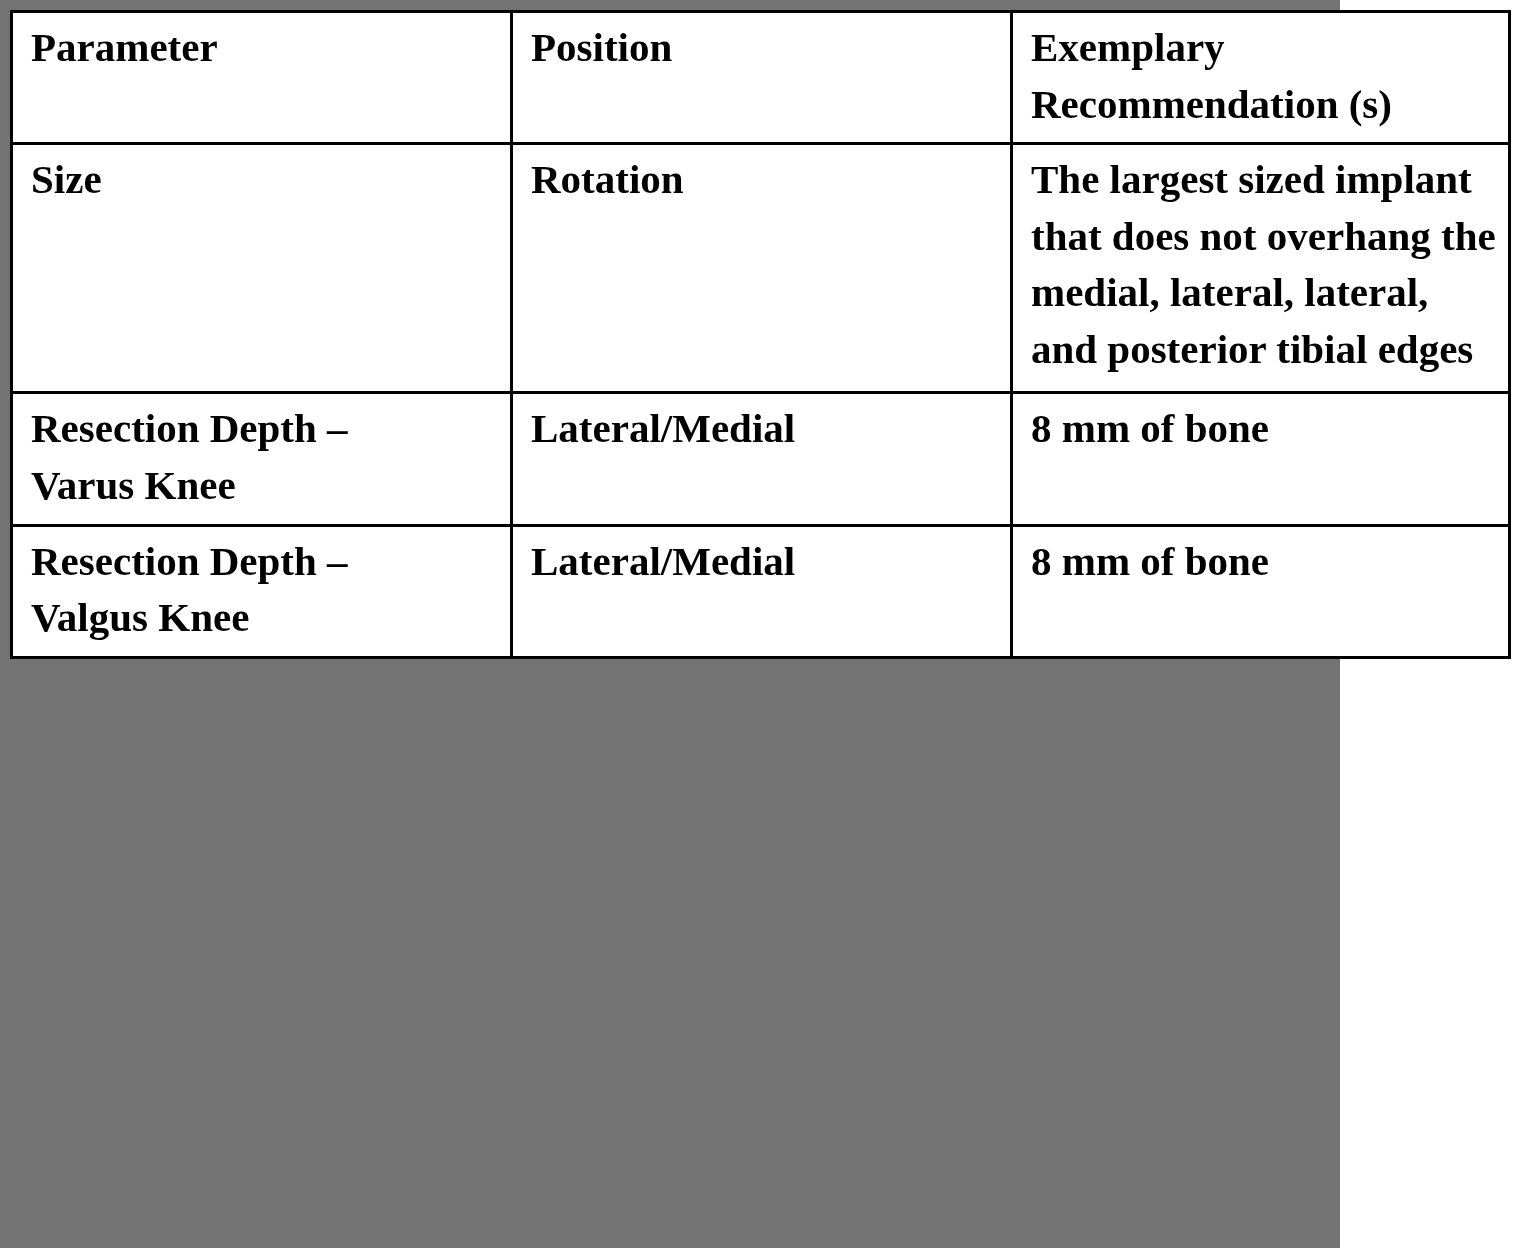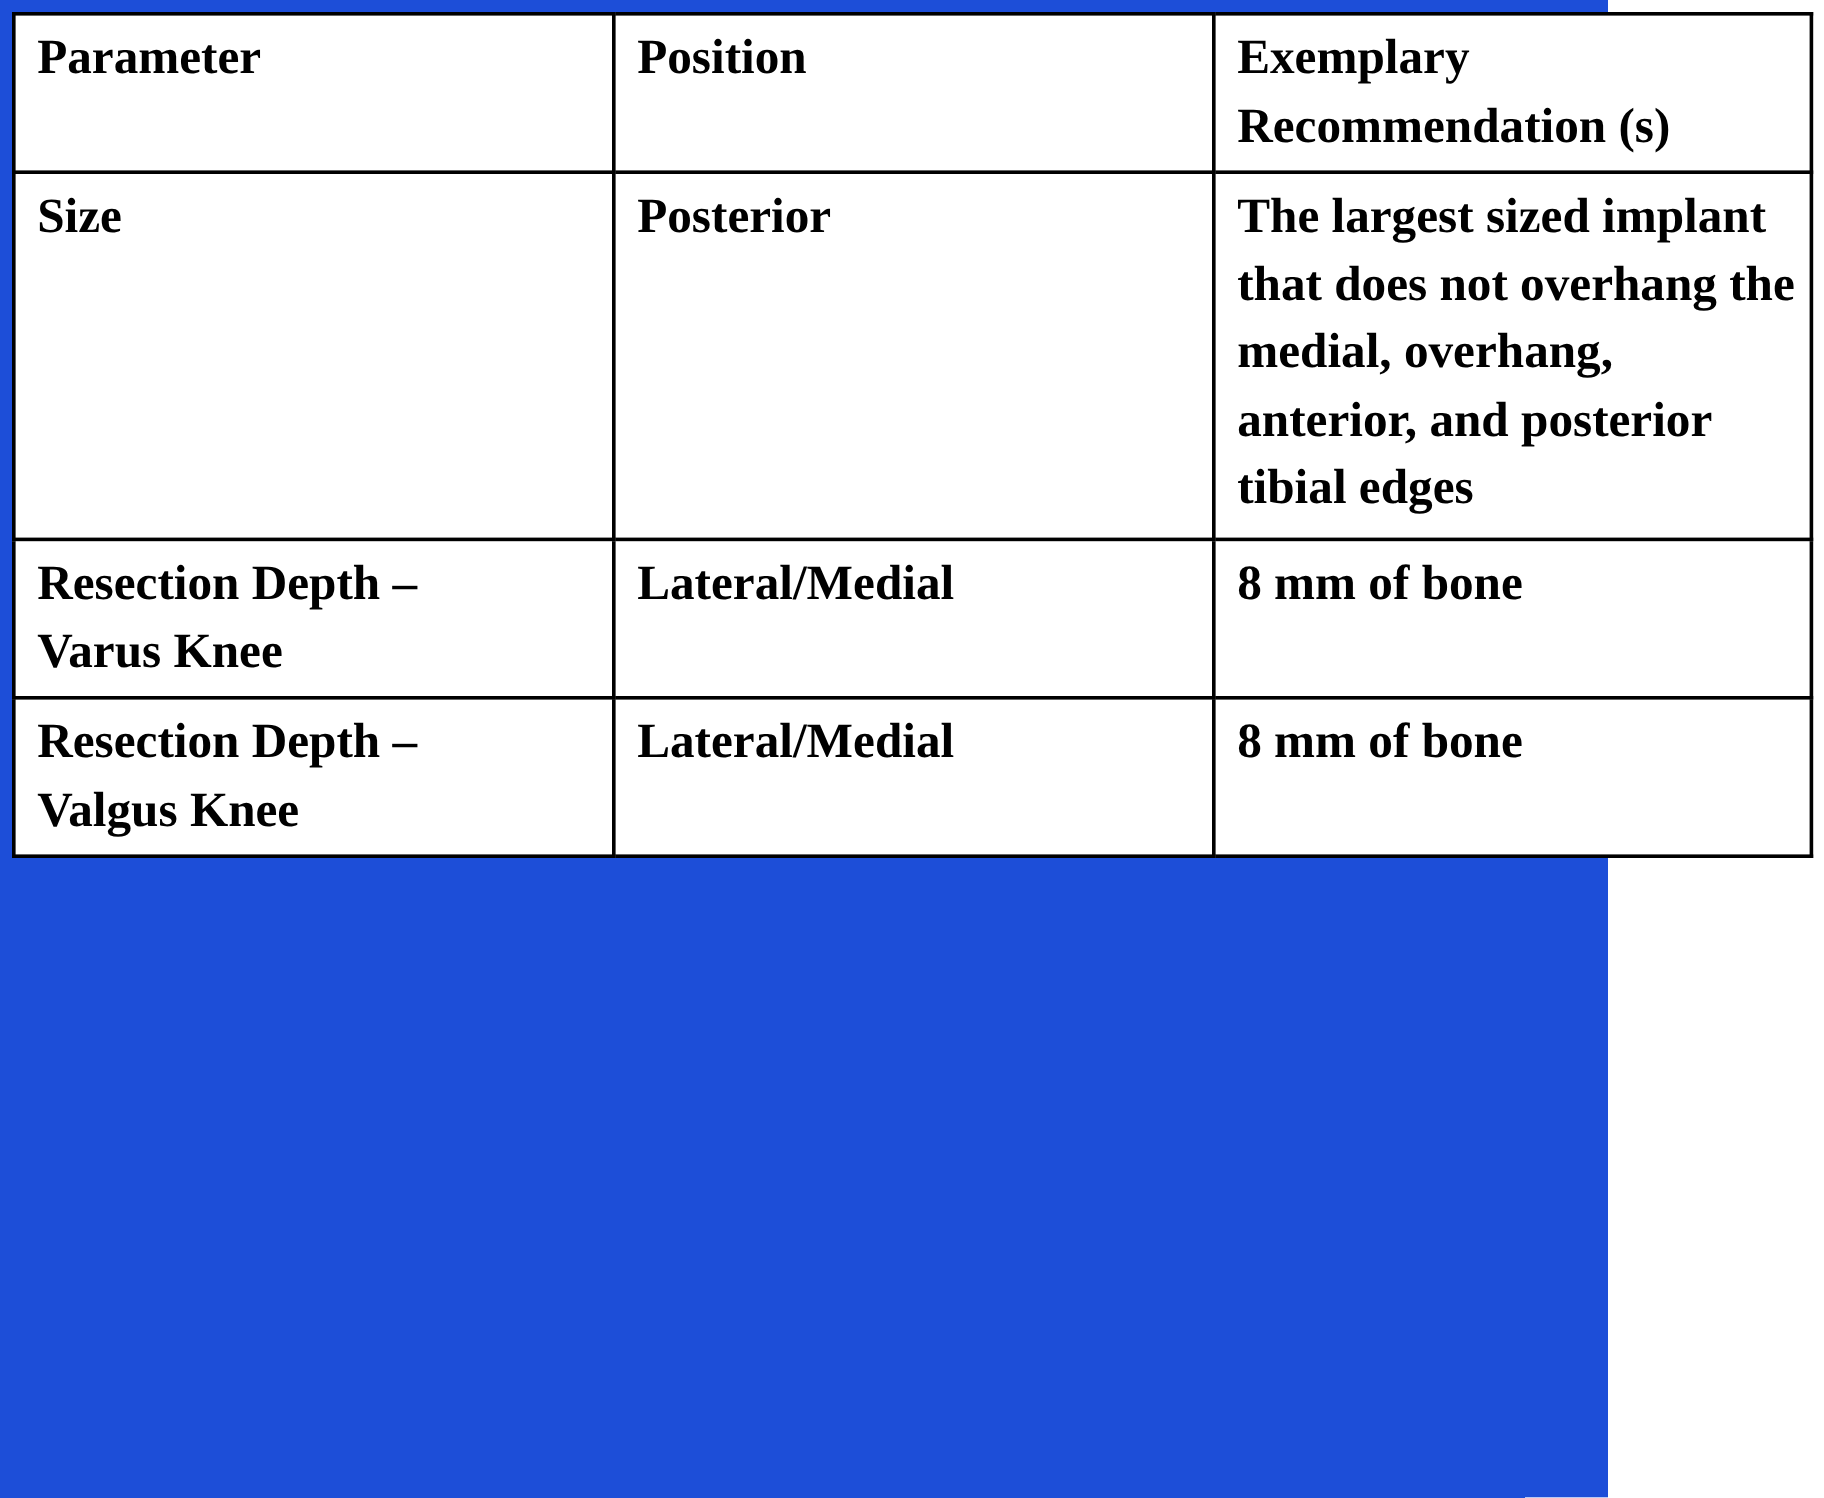--- a/index.html
+++ b/index.html
@@ -12,21 +12,21 @@
     height: 1248px;
     overflow: hidden;
     font-family: "Liberation Serif", "DejaVu Serif", serif;
     color: #000000;
   }
 
   .page {
     position: relative;
     width: 1340px;
     height: 1248px;
-    background: #1d4ed8;
+    background: #737373;
     box-sizing: border-box;
   }
 
   .param-table {
     position: absolute;
     left: 10px;
     top: 10px;
     width: 1498px;
     border-collapse: collapse;
     table-layout: fixed;
@@ -90,24 +90,24 @@
       </tr>
     </thead>
 
     <tbody>
 
       <tr class="row-size">
         <td>
           <span class="cell-text">Size</span>
         </td>
         <td>
-          <span class="cell-text">Posterior</span>
+          <span class="cell-text">Rotation</span>
         </td>
         <td>
-          <span class="cell-text">The largest sized implant that does not overhang the medial, overhang, anterior, and posterior tibial edges</span>
+          <span class="cell-text">The largest sized implant that does not overhang the medial, lateral, lateral, and posterior tibial edges</span>
         </td>
       </tr>
 
 
       <tr class="row-resection-varus">
         <td>
           <span class="cell-text">Resection Depth –
 Varus Knee</span>
         </td>
         <td>

